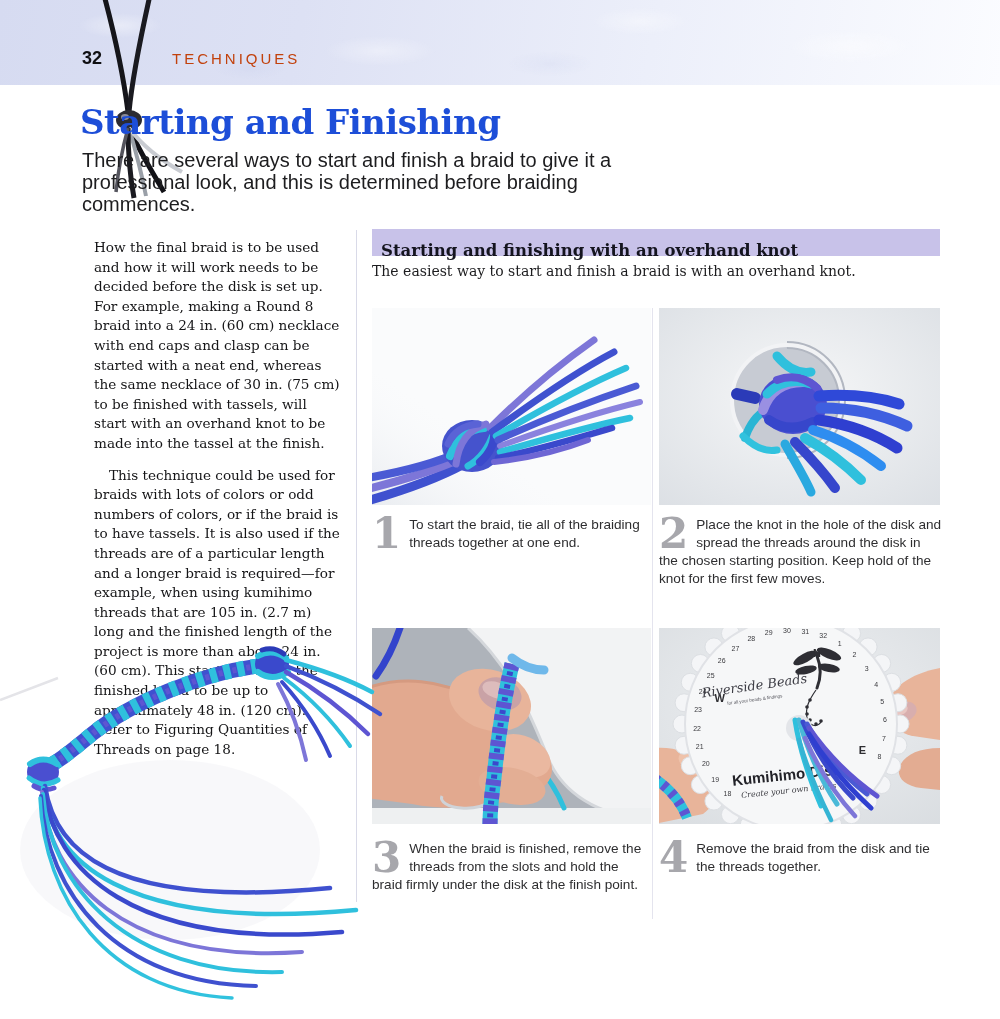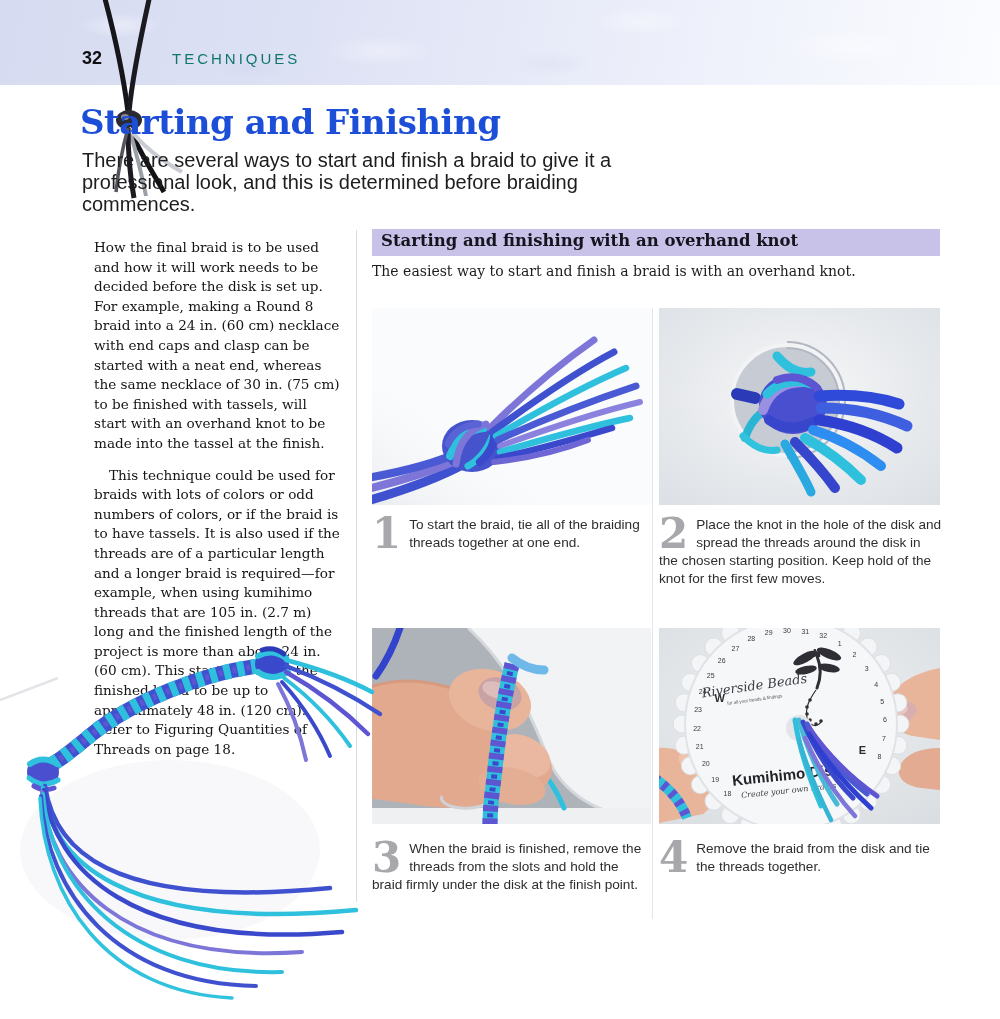--- a/index.html
+++ b/index.html
@@ -11,39 +11,39 @@
     background:linear-gradient(100deg,#d6dbf1 0%,#dde1f4 30%,#eceffa 65%,#fbfcff 100%);}
   .header-band .tex{position:absolute;inset:0;opacity:.5;
     background:
       radial-gradient(60px 18px at 12% 30%, rgba(255,255,255,.8), transparent 70%),
       radial-gradient(80px 22px at 38% 60%, rgba(255,255,255,.7), transparent 70%),
       radial-gradient(70px 20px at 64% 25%, rgba(255,255,255,.7), transparent 70%),
       radial-gradient(90px 24px at 85% 55%, rgba(255,255,255,.8), transparent 70%),
       radial-gradient(50px 16px at 25% 80%, rgba(198,205,235,.5), transparent 70%),
       radial-gradient(60px 18px at 55% 75%, rgba(198,205,235,.4), transparent 70%);}
   .pagenum{position:absolute;left:82px;top:48px;font-size:18px;font-weight:bold;color:#0f0f12;}
-  .section-label{position:absolute;left:172px;top:50px;font-size:15px;letter-spacing:3px;color:#0f766e;}
+  .section-label{position:absolute;left:172px;top:50px;font-size:15px;letter-spacing:3px;color:#c2410c;}
 
   .tassel{position:absolute;left:84px;top:0;}
 
   .title{position:absolute;left:80px;top:102px;font-family:"DejaVu Serif",serif;
     font-weight:bold;font-size:34px;letter-spacing:-.5px;color:#1d4ed8;}
   .intro{position:absolute;left:82px;top:149px;width:575px;font-size:20px;line-height:22px;color:#1d1d1f;}
 
   .leftcol{position:absolute;left:82px;top:226px;width:270px;
     font-family:"DejaVu Serif",serif;font-size:13.6px;line-height:19.6px;color:#151517;}
   .leftcol p{margin:12px;}
   .leftcol p.indent{text-indent:15px;}
 
   .vdiv{position:absolute;width:1px;background:#d9dae8;}
   .vdiv1{left:356px;top:230px;height:672px;}
   .vdiv2{left:652px;top:308px;height:611px;background:#e4e4ee;}
 
   .banner{position:absolute;left:372px;top:229px;width:568px;height:27px;background:#c8c2e9;}
-  .banner span{display:block;padding:2px 0 0 9px;font-family:"DejaVu Serif",serif;
+  .banner span{display:block;padding:12px 0 0 9px;font-family:"DejaVu Serif",serif;
     font-weight:bold;font-size:16.5px;color:#14141e;}
   .tut-sub{position:absolute;left:372px;top:263px;width:568px;
     font-family:"DejaVu Serif",serif;font-size:14px;color:#1d1d1f;}
 
   .photo{position:absolute;display:block;}
   .ph1{left:372px;top:308px;}
   .ph2{left:659px;top:308px;}
   .ph3{left:372px;top:628px;}
   .ph4{left:659px;top:628px;}
 

